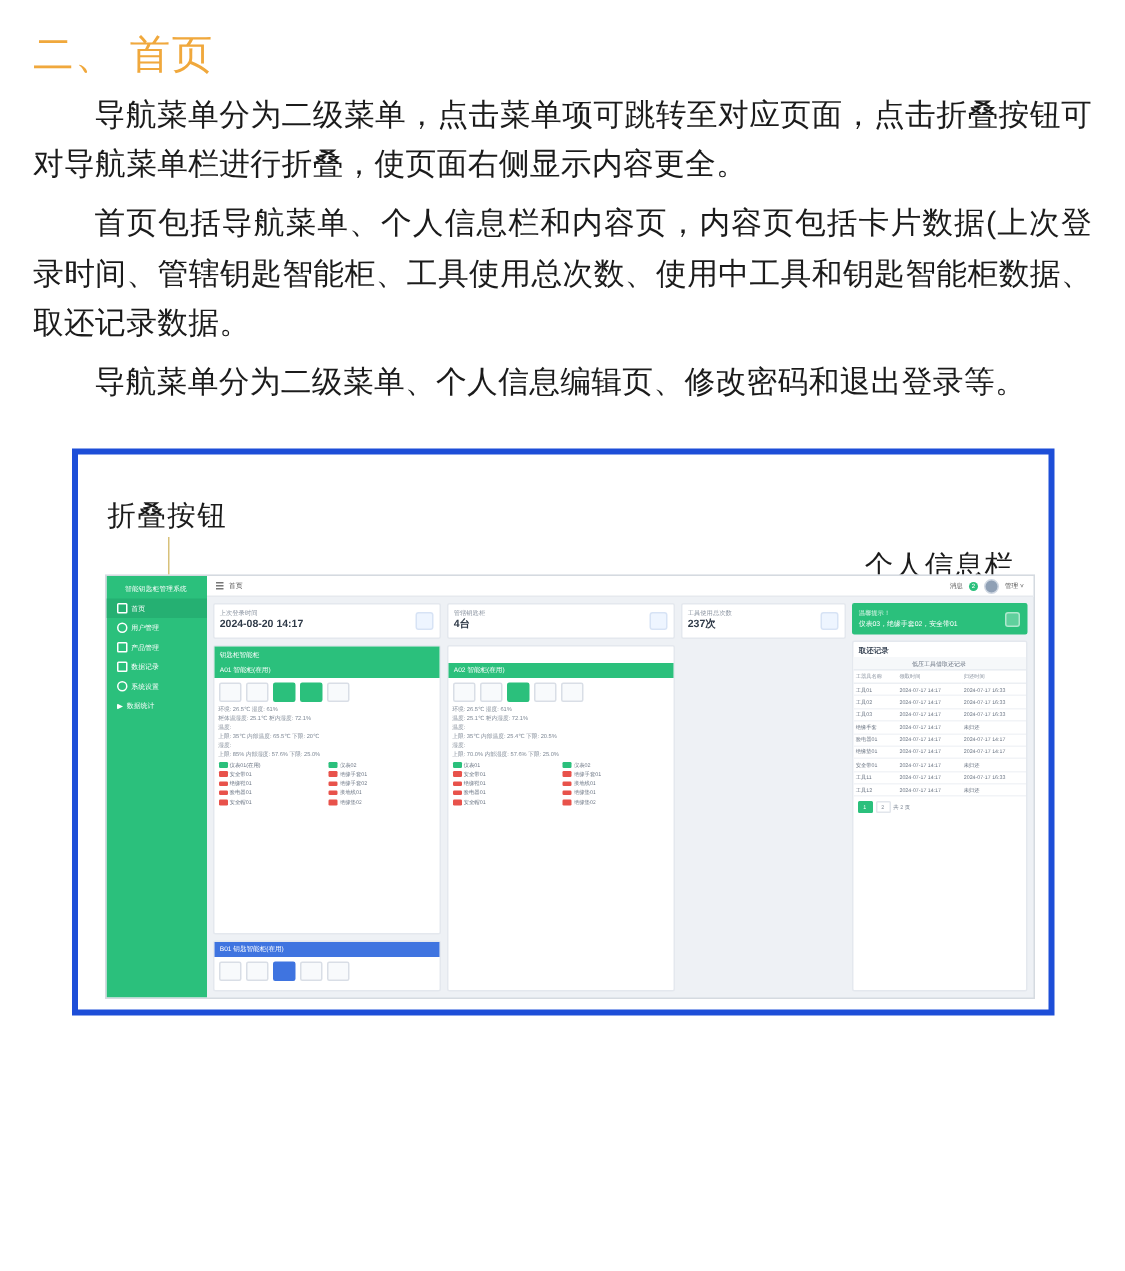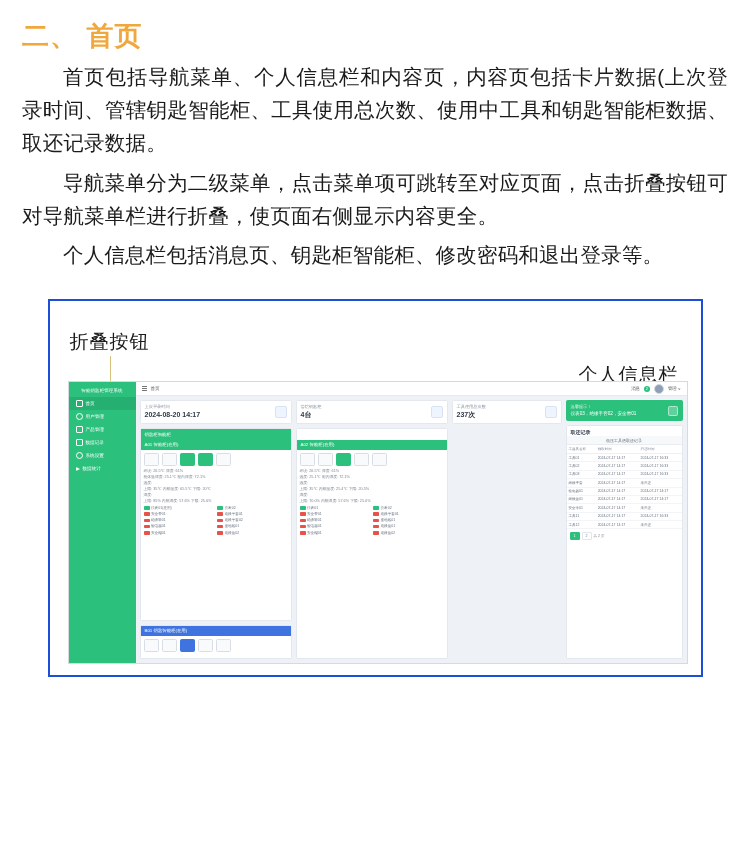--- a/index.html
+++ b/index.html
@@ -18,42 +18,42 @@
     position: relative;
     width: 750px;
     height: 847px;
     box-sizing: border-box;
     padding: 0 22px;
   }
   
   .section-heading {
     margin: 18px 0 6px 0;
     font-size: 27px;
-    font-weight: bold;
+    font-weight: normal;
     color: #f0a83c;
     letter-spacing: 1px;
     white-space: pre;
   }
   
   .para {
     font-size: 20.5px;
     line-height: 1.62;
     color: #1b1b1b;
     text-indent: 2em;
     margin: 6px 0 0 0;
     text-align: justify;
     letter-spacing: 0.2px;
   }
   
   .figure {
     position: relative;
     margin: 28px auto 0 auto;
     width: 655px;
     height: 378px;
-    border: 2px solid #1d4ed8;
+    border: 4px solid #1d4ed8;
     background: #fff;
     box-sizing: border-box;
   }
   .callout {
     position: absolute;
     font-size: 19px;
     color: #1b1b1b;
     letter-spacing: 1px;
   }
   .callout-left { left: 20px; top: 28px; }
@@ -280,23 +280,23 @@
   }
   .pg.cur { background: #2bc07c; border-color: #2bc07c; color: #fff; }
 </style>
 </head>
 <body>
 
 <div class="page">
 
   <h2 class="section-heading">二、 首页</h2>
 
+  <p class="para">导航菜单分为二级菜单，点击菜单项可跳转至对应页面，点击折叠按钮可对导航菜单栏进行折叠，使页面右侧显示内容更全。</p>
   <p class="para">首页包括导航菜单、个人信息栏和内容页，内容页包括卡片数据(上次登录时间、管辖钥匙智能柜、工具使用总次数、使用中工具和钥匙智能柜数据、取还记录数据。</p>
-  <p class="para">导航菜单分为二级菜单，点击菜单项可跳转至对应页面，点击折叠按钮可对导航菜单栏进行折叠，使页面右侧显示内容更全。</p>
-  <p class="para">个人信息栏包括消息页、钥匙柜智能柜、修改密码和退出登录等。</p>
+  <p class="para">导航菜单分为二级菜单、个人信息编辑页、修改密码和退出登录等。</p>
 
   <div class="figure">
 
     <div class="callout callout-left">折叠按钮</div>
     <div class="callout callout-right">个人信息栏</div>
 
     <div class="leader leader-v"></div>
     <div class="leader-box-top-l"></div>
     <div class="leader-box-top-r"></div>
     <div class="leader-box"></div>

